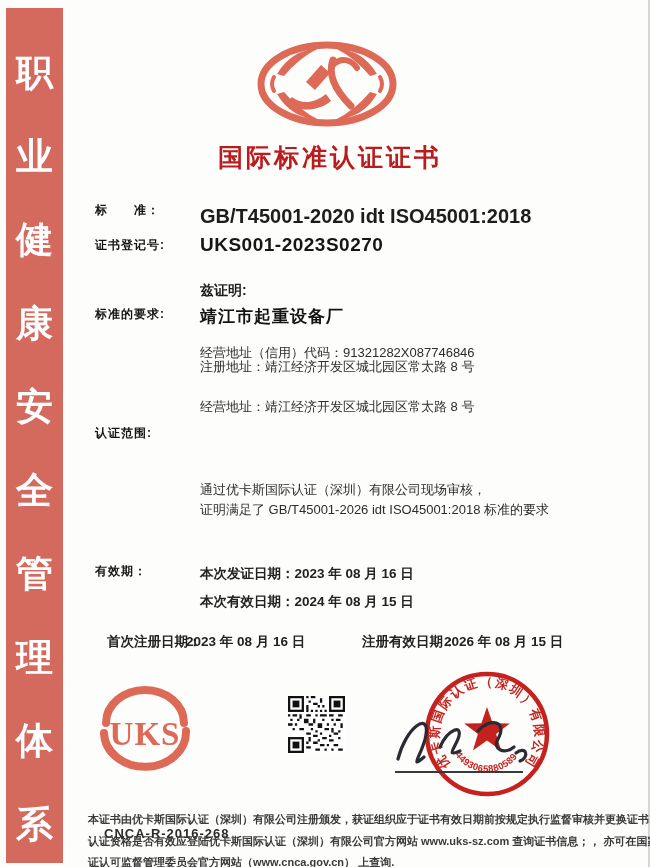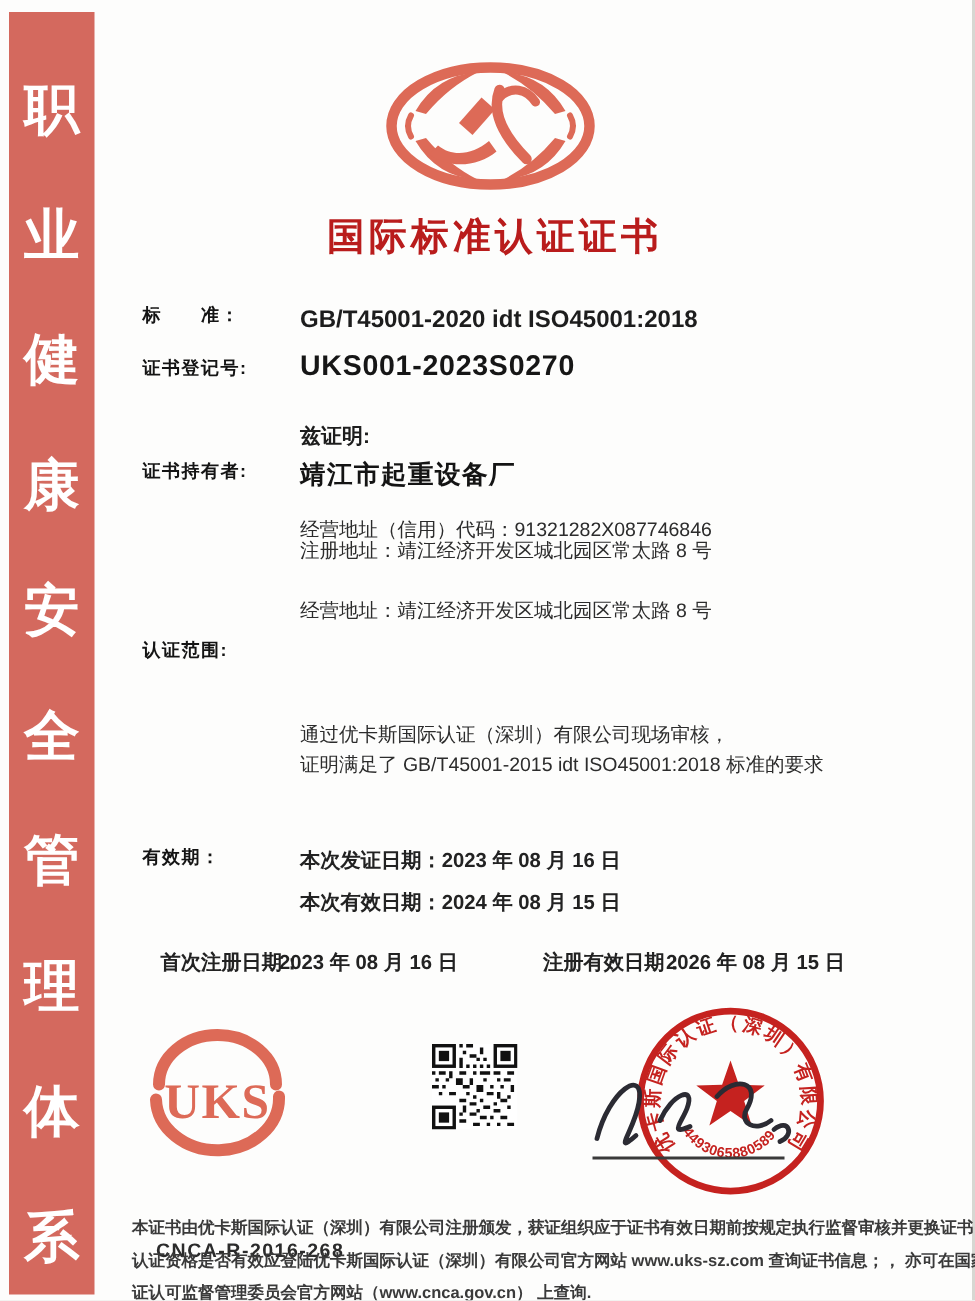--- a/index.html
+++ b/index.html
@@ -22,21 +22,21 @@
   .sidebar span{
     color:#ffffff;font-size:37px;font-weight:700;line-height:1;
   }
 
   .cert-title{
     left:140px;top:141px;width:380px;text-align:center;
     font-size:25px;font-weight:800;letter-spacing:3px;color:#b91c1c;
   }
 
   .lbl{font-size:12px;font-weight:700;color:#141414;letter-spacing:1px;}
-  .val-std{font-size:16px;font-weight:700;color:#1d1d1d;}
+  .val-std{font-size:20px;font-weight:700;color:#1d1d1d;}
   .val-certno{font-size:19px;font-weight:700;color:#161616;letter-spacing:.5px;}
   .val-hereby{font-size:14px;font-weight:700;color:#1d1d1d;}
   .val-holder{font-size:17px;font-weight:700;color:#141414;letter-spacing:1px;}
   .val13{font-size:13px;font-weight:500;color:#2c2c2c;}
   .scope-text{font-size:13px;font-weight:500;color:#2c2c2c;line-height:20px;white-space:normal;width:408px;}
   .date13{font-size:13.5px;font-weight:600;color:#222;}
 
   .cnca{font-size:13px;font-weight:600;color:#2b2b2b;letter-spacing:1px;}
 
   .fineprint{
@@ -80,31 +80,31 @@
 
   <div class="abs cert-title">国际标准认证证书</div>
 
   <div class="abs lbl" style="left:95px;top:202px;">标　　准：</div>
   <div class="abs val-std" style="left:200px;top:205px;">GB/T45001-2020 idt ISO45001:2018</div>
 
   <div class="abs lbl" style="left:95px;top:237px;">证书登记号:</div>
   <div class="abs val-certno" style="left:200px;top:234px;">UKS001-2023S0270</div>
 
   <div class="abs val-hereby" style="left:200px;top:282px;">兹证明:</div>
-  <div class="abs lbl" style="left:95px;top:306px;">证书持有者:</div>
+  <div class="abs lbl" style="left:95px;top:306px;">标准的要求:</div>
   <div class="abs val-holder" style="left:200px;top:305px;">靖江市起重设备厂</div>
 
   <div class="abs val13" style="left:200px;top:344px;">经营地址（信用）代码：91321282X087746846</div>
   <div class="abs val13" style="left:200px;top:358px;">注册地址：靖江经济开发区城北园区常太路 8 号</div>
   <div class="abs val13" style="left:200px;top:398px;">经营地址：靖江经济开发区城北园区常太路 8 号</div>
 
   <div class="abs lbl" style="left:95px;top:425px;">认证范围:</div>
 
   <div class="abs val13" style="left:200px;top:481px;">通过优卡斯国际认证（深圳）有限公司现场审核，</div>
-  <div class="abs val13" style="left:200px;top:501px;">证明满足了 GB/T45001-2015 idt ISO45001:2018 标准的要求</div>
+  <div class="abs val13" style="left:200px;top:501px;">证明满足了 GB/T45001-2026 idt ISO45001:2018 标准的要求</div>
 
   <div class="abs lbl" style="left:95px;top:563px;">有效期：</div>
   <div class="abs date13" style="left:200px;top:565px;">本次发证日期：2023 年 08 月 16 日</div>
   <div class="abs date13" style="left:200px;top:593px;">本次有效日期：2024 年 08 月 15 日</div>
 
   <div class="abs date13" style="left:107px;top:633px;">首次注册日期：</div>
   <div class="abs date13" style="left:186px;top:633px;">2023 年 08 月 16 日</div>
   <div class="abs date13" style="left:362px;top:633px;">注册有效日期：</div>
   <div class="abs date13" style="left:444px;top:633px;">2026 年 08 月 15 日</div>
 

